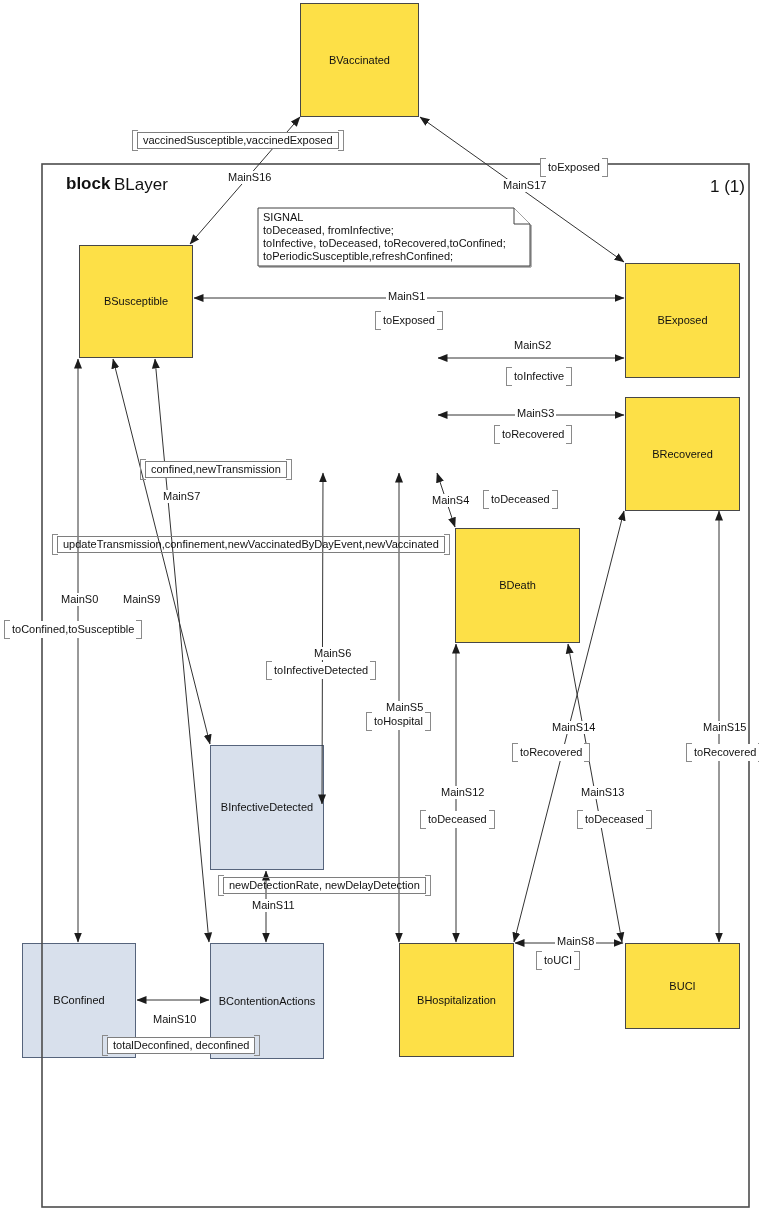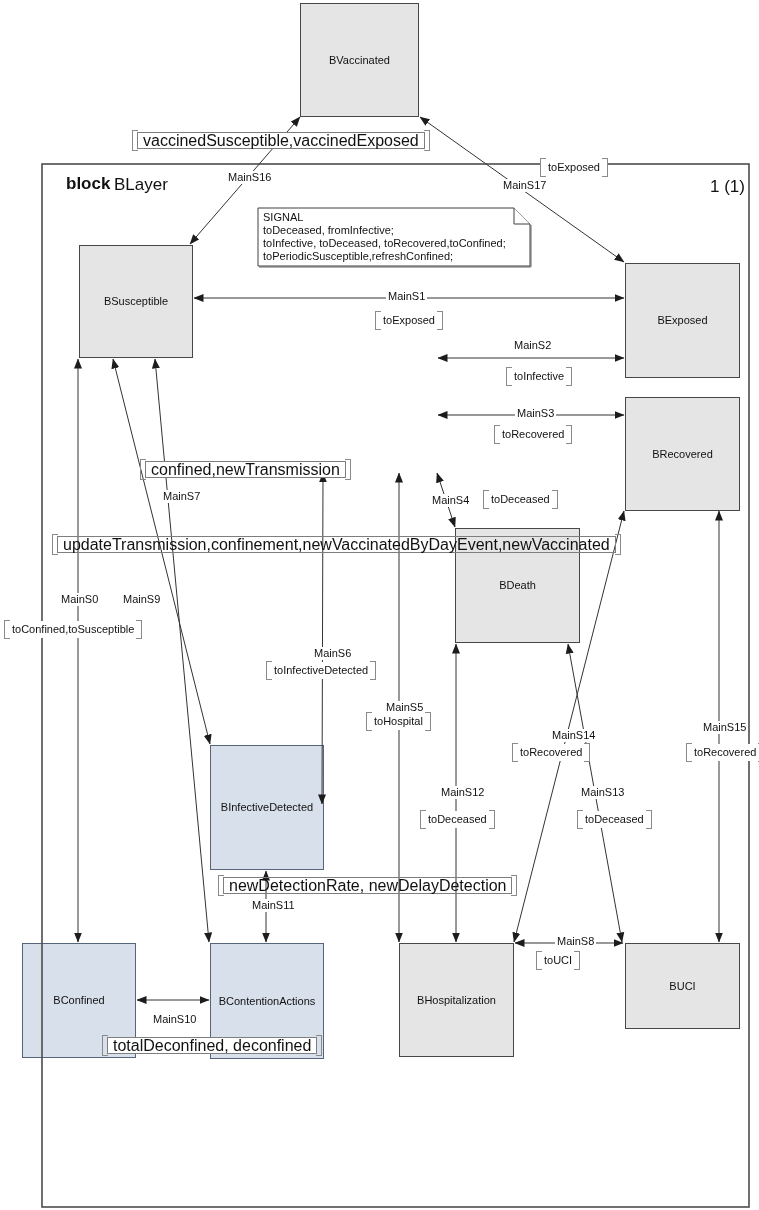--- a/index.html
+++ b/index.html
@@ -1,28 +1,28 @@
 <!DOCTYPE html>
 <html><head>
 <meta charset="utf-8">
 <style>
   html,body{margin:0;padding:0;background:#fff;}
   #canvas{position:relative;width:759px;height:1210px;background:#fff;overflow:hidden;
           font-family:"Liberation Sans",sans-serif;color:#111;}
   #wires{position:absolute;left:0;top:0;width:759px;height:1210px;z-index:2;pointer-events:none;}
   .block{position:absolute;display:flex;align-items:center;justify-content:center;text-align:center;
-         font-size:11px;line-height:13px;border:1px solid #474747;background:#e5e5e5;box-sizing:border-box;z-index:1;}
+         font-size:11px;line-height:13px;border:1px solid #474747;background:#fde047;box-sizing:border-box;z-index:1;}
   .block.blue{background:#d8e0ec;border-color:#56647c;}
   .cname{position:absolute;font-size:11px;line-height:13px;background:#fff;padding:0 2px;white-space:nowrap;z-index:3;}
   .sig{position:absolute;font-size:11px;line-height:13px;background:#fff;padding:2px 8px;white-space:nowrap;z-index:3;}
   .sig::before{content:"";position:absolute;left:0;top:-1px;bottom:-1px;width:5px;
                border:1px solid #8a8a8a;border-right:none;}
   .sig::after{content:"";position:absolute;right:0;top:-1px;bottom:-1px;width:5px;
               border:1px solid #8a8a8a;border-left:none;}
-  .sigbox{position:absolute;font-size:16px;line-height:13px;background:#fff;border:1px solid #7e7e7e;
+  .sigbox{position:absolute;font-size:11px;line-height:13px;background:#fff;border:1px solid #7e7e7e;
           padding:1px 5px;white-space:nowrap;z-index:3;}
   .sigbox::before{content:"";position:absolute;left:-6px;top:-3px;bottom:-3px;width:5px;
                   border:1px solid #8a8a8a;border-right:none;}
   .sigbox::after{content:"";position:absolute;right:-6px;top:-3px;bottom:-3px;width:5px;
                  border:1px solid #8a8a8a;border-left:none;}
   .see-thru{background:transparent;}
   .hdr{position:absolute;font-size:17px;line-height:13px;white-space:nowrap;z-index:3;}
   .hdr.bold{font-weight:bold;}
   .note-line{position:absolute;font-size:11px;line-height:13.5px;white-space:nowrap;z-index:3;}
 </style>
@@ -94,21 +94,21 @@
   <div class="cname" style="left:430px;top:494px;">MainS4</div>
   <div class="cname" style="left:384px;top:701px;">MainS5</div>
   <div class="cname" style="left:312px;top:647px;">MainS6</div>
   <div class="cname" style="left:161px;top:490px;">MainS7</div>
   <div class="cname" style="left:555px;top:935px;">MainS8</div>
   <div class="cname" style="left:121px;top:593px;">MainS9</div>
   <div class="cname" style="left:151px;top:1013px;">MainS10</div>
   <div class="cname" style="left:250px;top:899px;">MainS11</div>
   <div class="cname" style="left:439px;top:786px;">MainS12</div>
   <div class="cname" style="left:579px;top:786px;">MainS13</div>
-  <div class="cname" style="left:550px;top:721px;margin-top:8px;">MainS14</div>
+  <div class="cname" style="left:550px;top:721px;">MainS14</div>
   <div class="cname" style="left:701px;top:721px;">MainS15</div>
   <div class="cname" style="left:226px;top:171px;">MainS16</div>
   <div class="cname" style="left:501px;top:179px;">MainS17</div>
 
   <div class="sig" style="left:540px;top:159px;">toExposed</div>
   <div class="sig" style="left:375px;top:312px;">toExposed</div>
   <div class="sig" style="left:506px;top:368px;">toInfective</div>
   <div class="sig" style="left:494px;top:426px;">toRecovered</div>
   <div class="sig" style="left:483px;top:491px;">toDeceased</div>
   <div class="sig" style="left:266px;top:662px;">toInfectiveDetected</div>

